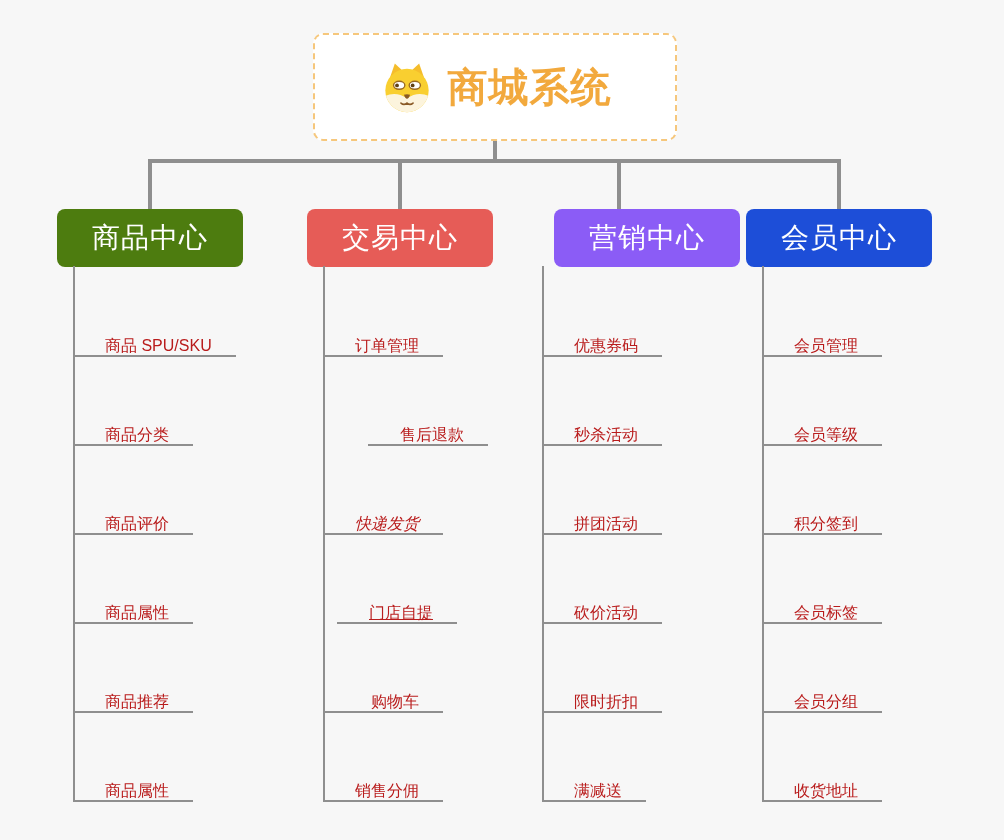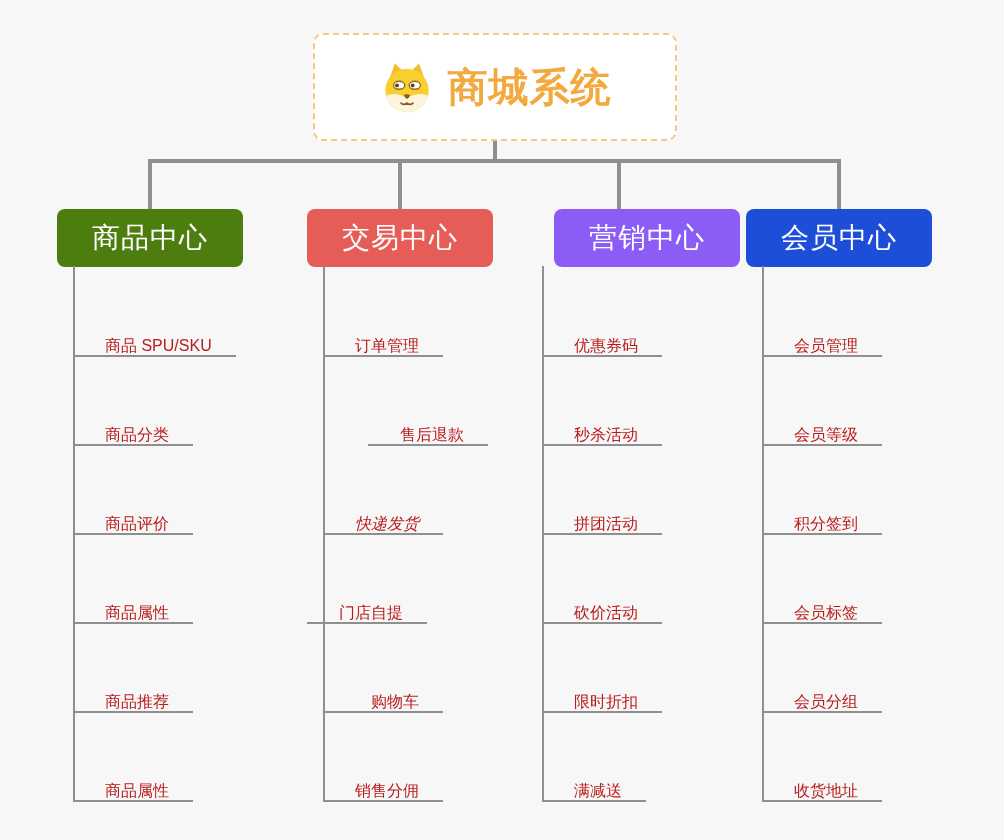--- a/index.html
+++ b/index.html
@@ -110,21 +110,21 @@
       <div class="sub-item" style="left: 73px; top: 499px;">商品评价</div>
       <div class="sub-item" style="left: 73px; top: 588px;">商品属性</div>
       <div class="sub-item" style="left: 73px; top: 677px;">商品推荐</div>
       <div class="sub-item" style="left: 73px; top: 766px;">商品属性</div>
       <div class="line" style="left: 398px; top: 159px; width: 4px; height: 50px;"></div>
       <div class="branch-header" style="left: 307px; background: rgb(230, 92, 87);">交易中心</div>
       <div class="line" style="left: 323px; top: 266px; width: 2px; height: 534px;"></div>
       <div class="sub-item" style="left: 323px; top: 321px;">订单管理</div>
       <div class="sub-item" style="left: 320px; top: 410px; margin-left: 48px;">售后退款</div>
       <div class="sub-item" style="left: 323px; top: 499px; font-style: italic;">快递发货</div>
-      <div class="sub-item" style="left: 307px; top: 588px;">门店自提</div>
+      <div class="sub-item" style="left: 337px; top: 588px; text-decoration: underline;">门店自提</div>
       <div class="sub-item" style="left: 323px; top: 677px; padding-left: 48px;">购物车</div>
       <div class="sub-item" style="left: 323px; top: 766px;">销售分佣</div>
       <div class="line" style="left: 617px; top: 159px; width: 4px; height: 50px;"></div>
       <div class="branch-header" style="left: 526px; background: #8b5cf6; margin-left: 28px;">营销中心</div>
       <div class="line" style="left: 542px; top: 266px; width: 2px; height: 534px;"></div>
       <div class="sub-item" style="left: 542px; top: 321px;">优惠券码</div>
       <div class="sub-item" style="left: 542px; top: 410px;">秒杀活动</div>
       <div class="sub-item" style="left: 542px; top: 499px;">拼团活动</div>
       <div class="sub-item" style="left: 542px; top: 588px;">砍价活动</div>
       <div class="sub-item" style="left: 542px; top: 677px;">限时折扣</div>

